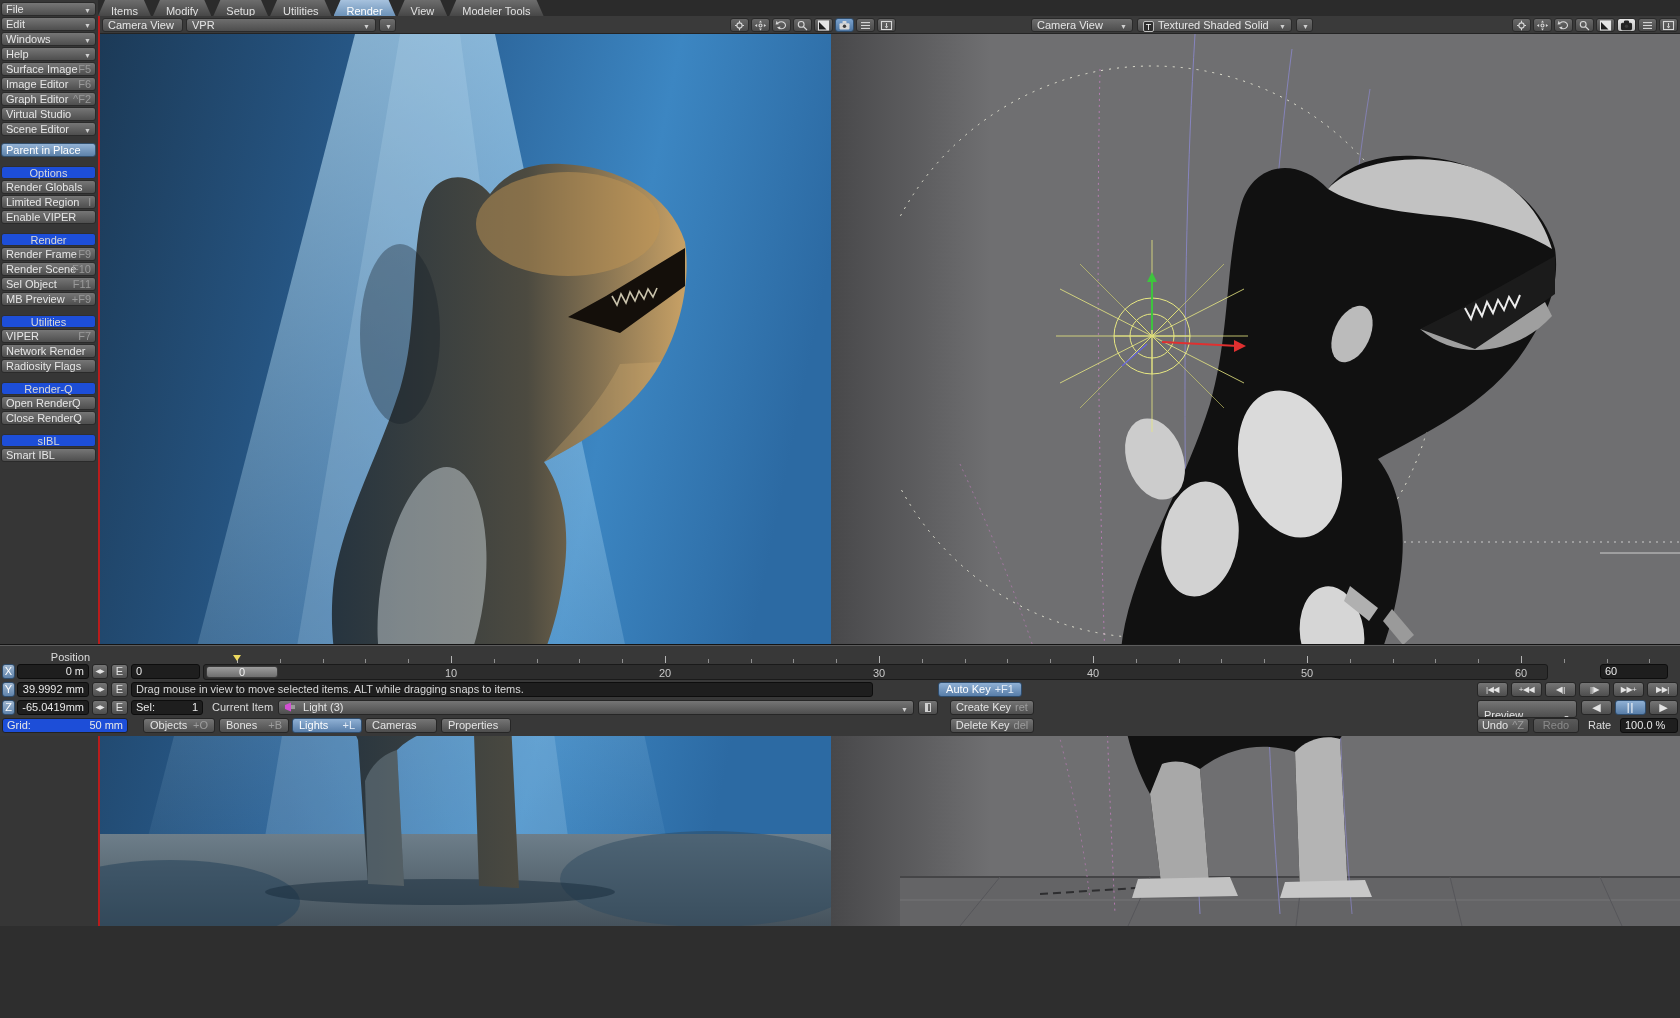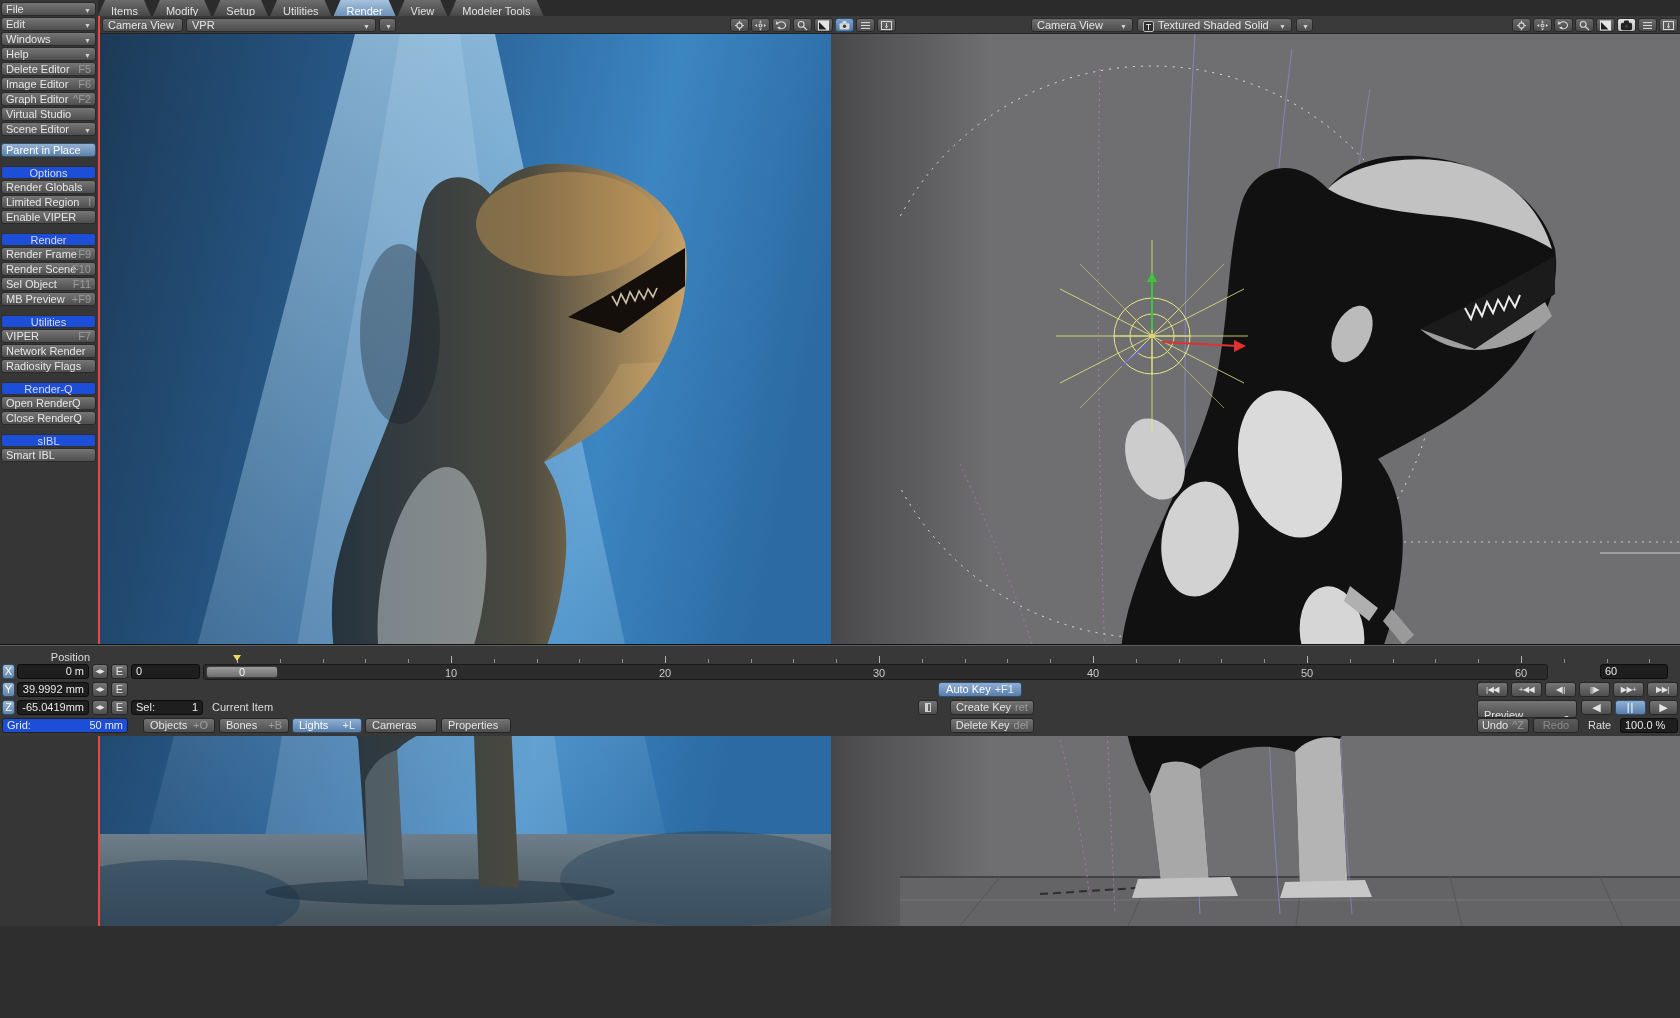--- a/index.html
+++ b/index.html
@@ -19,21 +19,21 @@
     border-radius:3px; text-align:center; color:#d8d8d8; }
   .gap6 { margin-top:7px !important; }
 
   
   #tabbar { position:absolute; left:98px; top:0; right:0; height:16px; background:#2b2b2b; display:flex; gap:2px; }
   .tab { height:16px; line-height:15px; padding:4px 13px; background:linear-gradient(#6d6d6d,#474747);
     color:#e2e2e2; clip-path:polygon(7px 0, calc(100% - 7px) 0, 100% 100%, 0 100%); }
   .tab.active { background:linear-gradient(#a7c2de,#6c92b8); color:#fff; }
 
   
-  #vp-area { position:absolute; left:98px; top:16px; right:0; height:910px; background:#ef4444; }
+  #vp-area { position:absolute; left:98px; top:16px; right:0; height:910px; background:#b91c1c; }
   .viewport { position:absolute; top:0; height:910px; }
   #vp-left { left:2px; width:800px; }
   #vp-right { left:802px; width:780px; }
   .vp-head { position:absolute; top:0; left:0; right:0; height:18px; background:#3a3a3a; border-bottom:1px solid #242424; }
   .vph-btn { position:absolute; top:2px; height:14px; line-height:13px; background:linear-gradient(#6e6e6e,#4d4d4d);
     border:1px solid #2a2a2a; border-radius:3px; padding:0 5px; color:#e6e6e6; white-space:nowrap; }
   .vph-btn .arr { float:right; font-size:7px; margin:1px 0 0 6px; color:#d0d0d0; }
   .vbadge { display:inline-block; width:11px; height:11px; line-height:10px; margin:0 4px 0 0; text-align:center;
     background:#2d2d2d; border:1px solid #bdbdbd; border-radius:2px; font-size:9px; color:#fff; vertical-align:-1px; }
   .vp-icon { position:absolute; top:2px; width:19px; height:14px; background:linear-gradient(#686868,#4a4a4a);
@@ -85,21 +85,21 @@
 <div id="app">
 
   <div id="sidebar">
     <div id="menu-stack">
         <div class="sbtn"><span>File</span><span class="arr">▼</span></div>
         <div class="sbtn"><span>Edit</span><span class="arr">▼</span></div>
         <div class="sbtn"><span>Windows</span><span class="arr">▼</span></div>
         <div class="sbtn"><span>Help</span><span class="arr">▼</span></div>
       </div>
     <div id="editor-stack">
-        <div class="sbtn"><span>Delete Editor</span><span class="sc">F5</span></div>
+        <div class="sbtn"><span>Surface Image</span><span class="sc">F5</span></div>
         <div class="sbtn"><span>Image Editor</span><span class="sc">F6</span></div>
         <div class="sbtn"><span>Graph Editor</span><span class="sc">^F2</span></div>
         <div class="sbtn"><span>Virtual Studio</span></div>
         <div class="sbtn"><span>Scene Editor</span><span class="arr">▼</span></div>
       </div>
     <div class="sbtn blue gap6">Parent in Place</div>
     <div id="section-stack">
         <div class="sheader">Options</div>
         <div class="sbtn"><span>Render Globals</span></div>
         <div class="sbtn"><span>Limited Region</span><span class="sc">l</span></div>
@@ -457,40 +457,49 @@
           <div class="tnum" style="left: 1097px;">50</div>
           <div class="tnum" style="left: 1311px;">60</div>
         </div>
     </div>
     <div class="abs field" style="left:1600px;top:19px;width:68px;">60</div>
 
     <div class="abs axis" style="left:2px;top:37px;">Y</div>
     <div class="abs field" style="left:17px;top:37px;width:72px;text-align:right;">39.9992 mm</div>
     <div class="abs btn mini" style="left:92px;top:37px;">◀▶</div>
     <div class="abs btn" style="left:111px;top:37px;width:17px;">E</div>
+    <div class="abs field" style="left:131px;top:37px;width:742px;color:#d8d8d8;">Drag mouse in view to move selected items. ALT while dragging snaps to items.</div>
     <div class="abs btn blue" style="left:938px;top:37px;width:84px;">
       <span>Auto Key</span><span class="sc">+F1</span>
     </div>
     <div id="stepbtns">
         <div class="btn abs" style="left: 1477px; top: 37px; width: 31px; font-size: 8px; letter-spacing: -0.5px;">|◀◀</div>
         <div class="btn abs" style="left: 1511px; top: 37px; width: 31px; font-size: 8px; letter-spacing: -0.5px;">+◀◀</div>
         <div class="btn abs" style="left: 1545px; top: 37px; width: 31px; font-size: 8px; letter-spacing: -0.5px;">◀||</div>
         <div class="btn abs" style="left: 1579px; top: 37px; width: 31px; font-size: 8px; letter-spacing: -0.5px;">||▶</div>
         <div class="btn abs" style="left: 1613px; top: 37px; width: 31px; font-size: 8px; letter-spacing: -0.5px;">▶▶+</div>
         <div class="btn abs" style="left: 1647px; top: 37px; width: 31px; font-size: 8px; letter-spacing: -0.5px;">▶▶|</div>
       </div>
 
     <div class="abs axis" style="left:2px;top:55px;">Z</div>
     <div class="abs field" style="left:17px;top:55px;width:72px;text-align:right;">-65.0419mm</div>
     <div class="abs btn mini" style="left:92px;top:55px;">◀▶</div>
     <div class="abs btn" style="left:111px;top:55px;width:17px;">E</div>
     <div class="abs field" style="left:131px;top:55px;width:72px;">
       <span>Sel:</span><span style="float:right;">1</span>
     </div>
     <div class="abs lbl" style="left:212px;top:55px;">Current Item</div>
+    <div class="abs btn" style="left:278px;top:55px;width:636px;text-align:left;padding:0 5px;">
+      <span class="lighticon"><svg width="12" height="10" viewBox="0 0 12 10">
+            <path d="M1,3 L7,0.5 L7,9.5 L1,7 Z" fill="#d24fd2"></path>
+            <rect x="7" y="3" width="4" height="4" fill="#9a9a9a"></rect>
+          </svg></span>
+      <span>Light (3)</span>
+      <span class="arr" style="float:right;font-size:7px;margin-top:2px;color:#d0d0d0;">▼</span>
+    </div>
     <div class="abs btn" style="left:918px;top:55px;width:20px;"><span class="propglyph"></span></div>
     <div class="abs btn" style="left:950px;top:55px;width:84px;">
       <span>Create Key</span><span class="sc">ret</span>
     </div>
     <div class="abs btn" style="left:1477px;top:55px;width:100px;text-align:left;padding:8px 6px;">
       <span>Preview</span><span class="arr" style="float:right;font-size:7px;margin-top:2px;color:#d0d0d0;">▼</span>
     </div>
     <div class="abs btn" style="left:1581px;top:55px;width:31px;">◀</div>
     <div class="abs btn blue" style="left:1615px;top:55px;width:31px;letter-spacing:1px;">||</div>
     <div class="abs btn" style="left:1649px;top:55px;width:29px;">▶</div>

